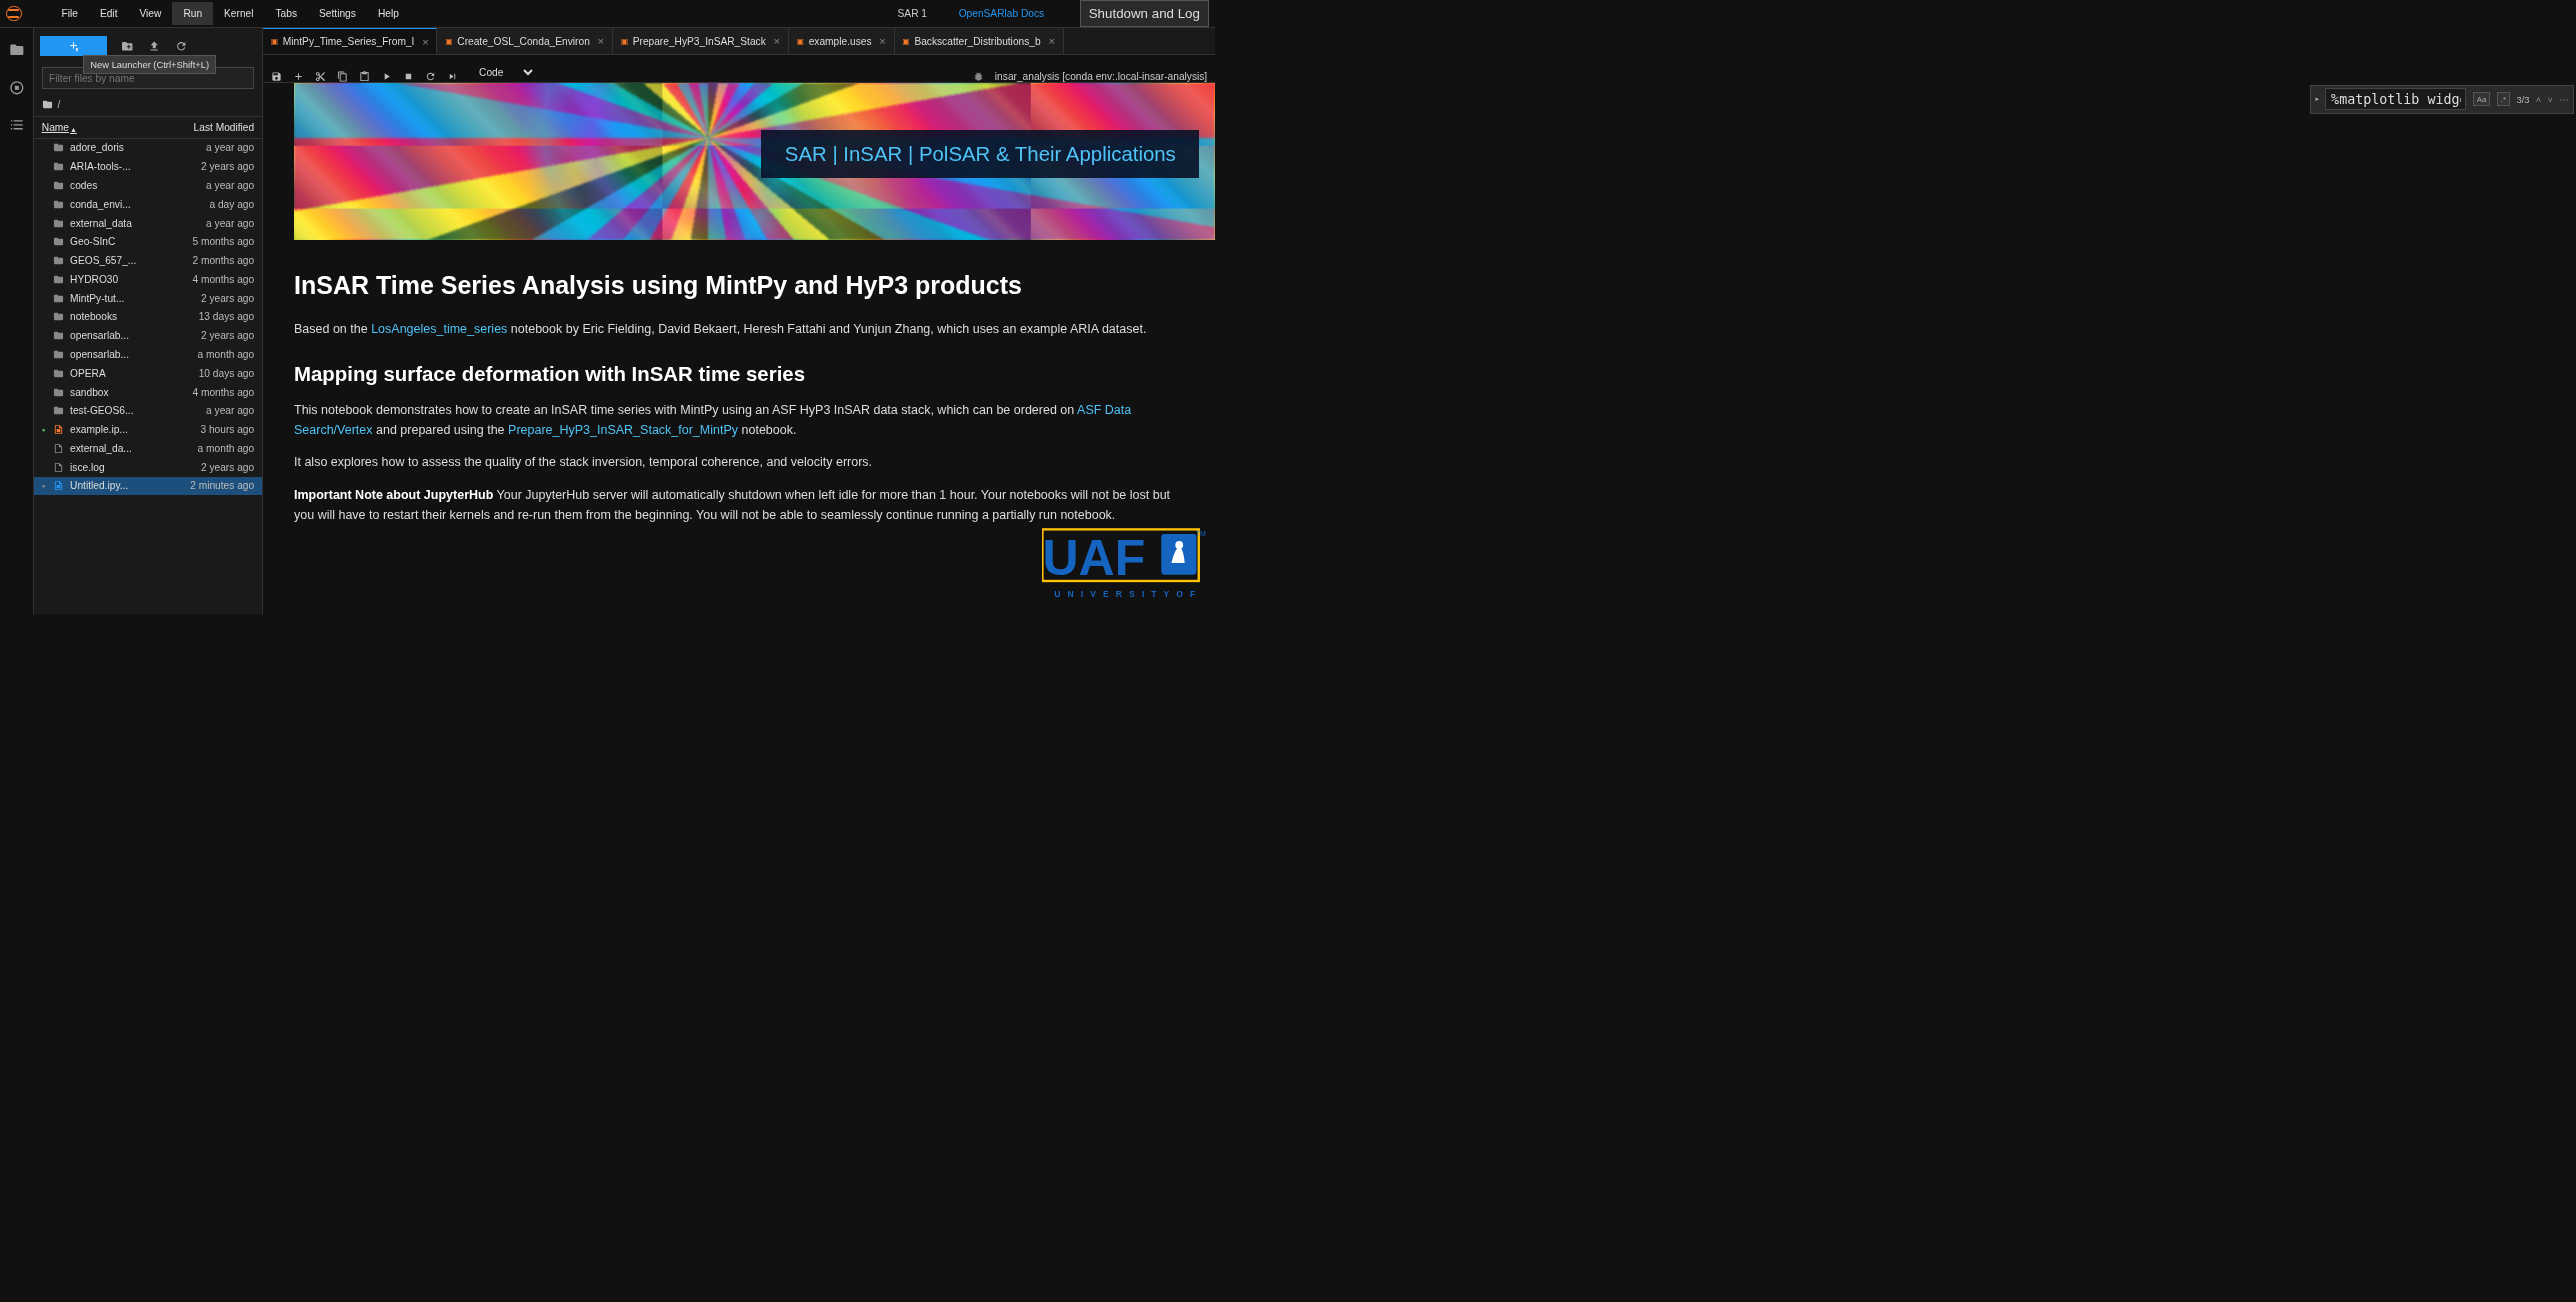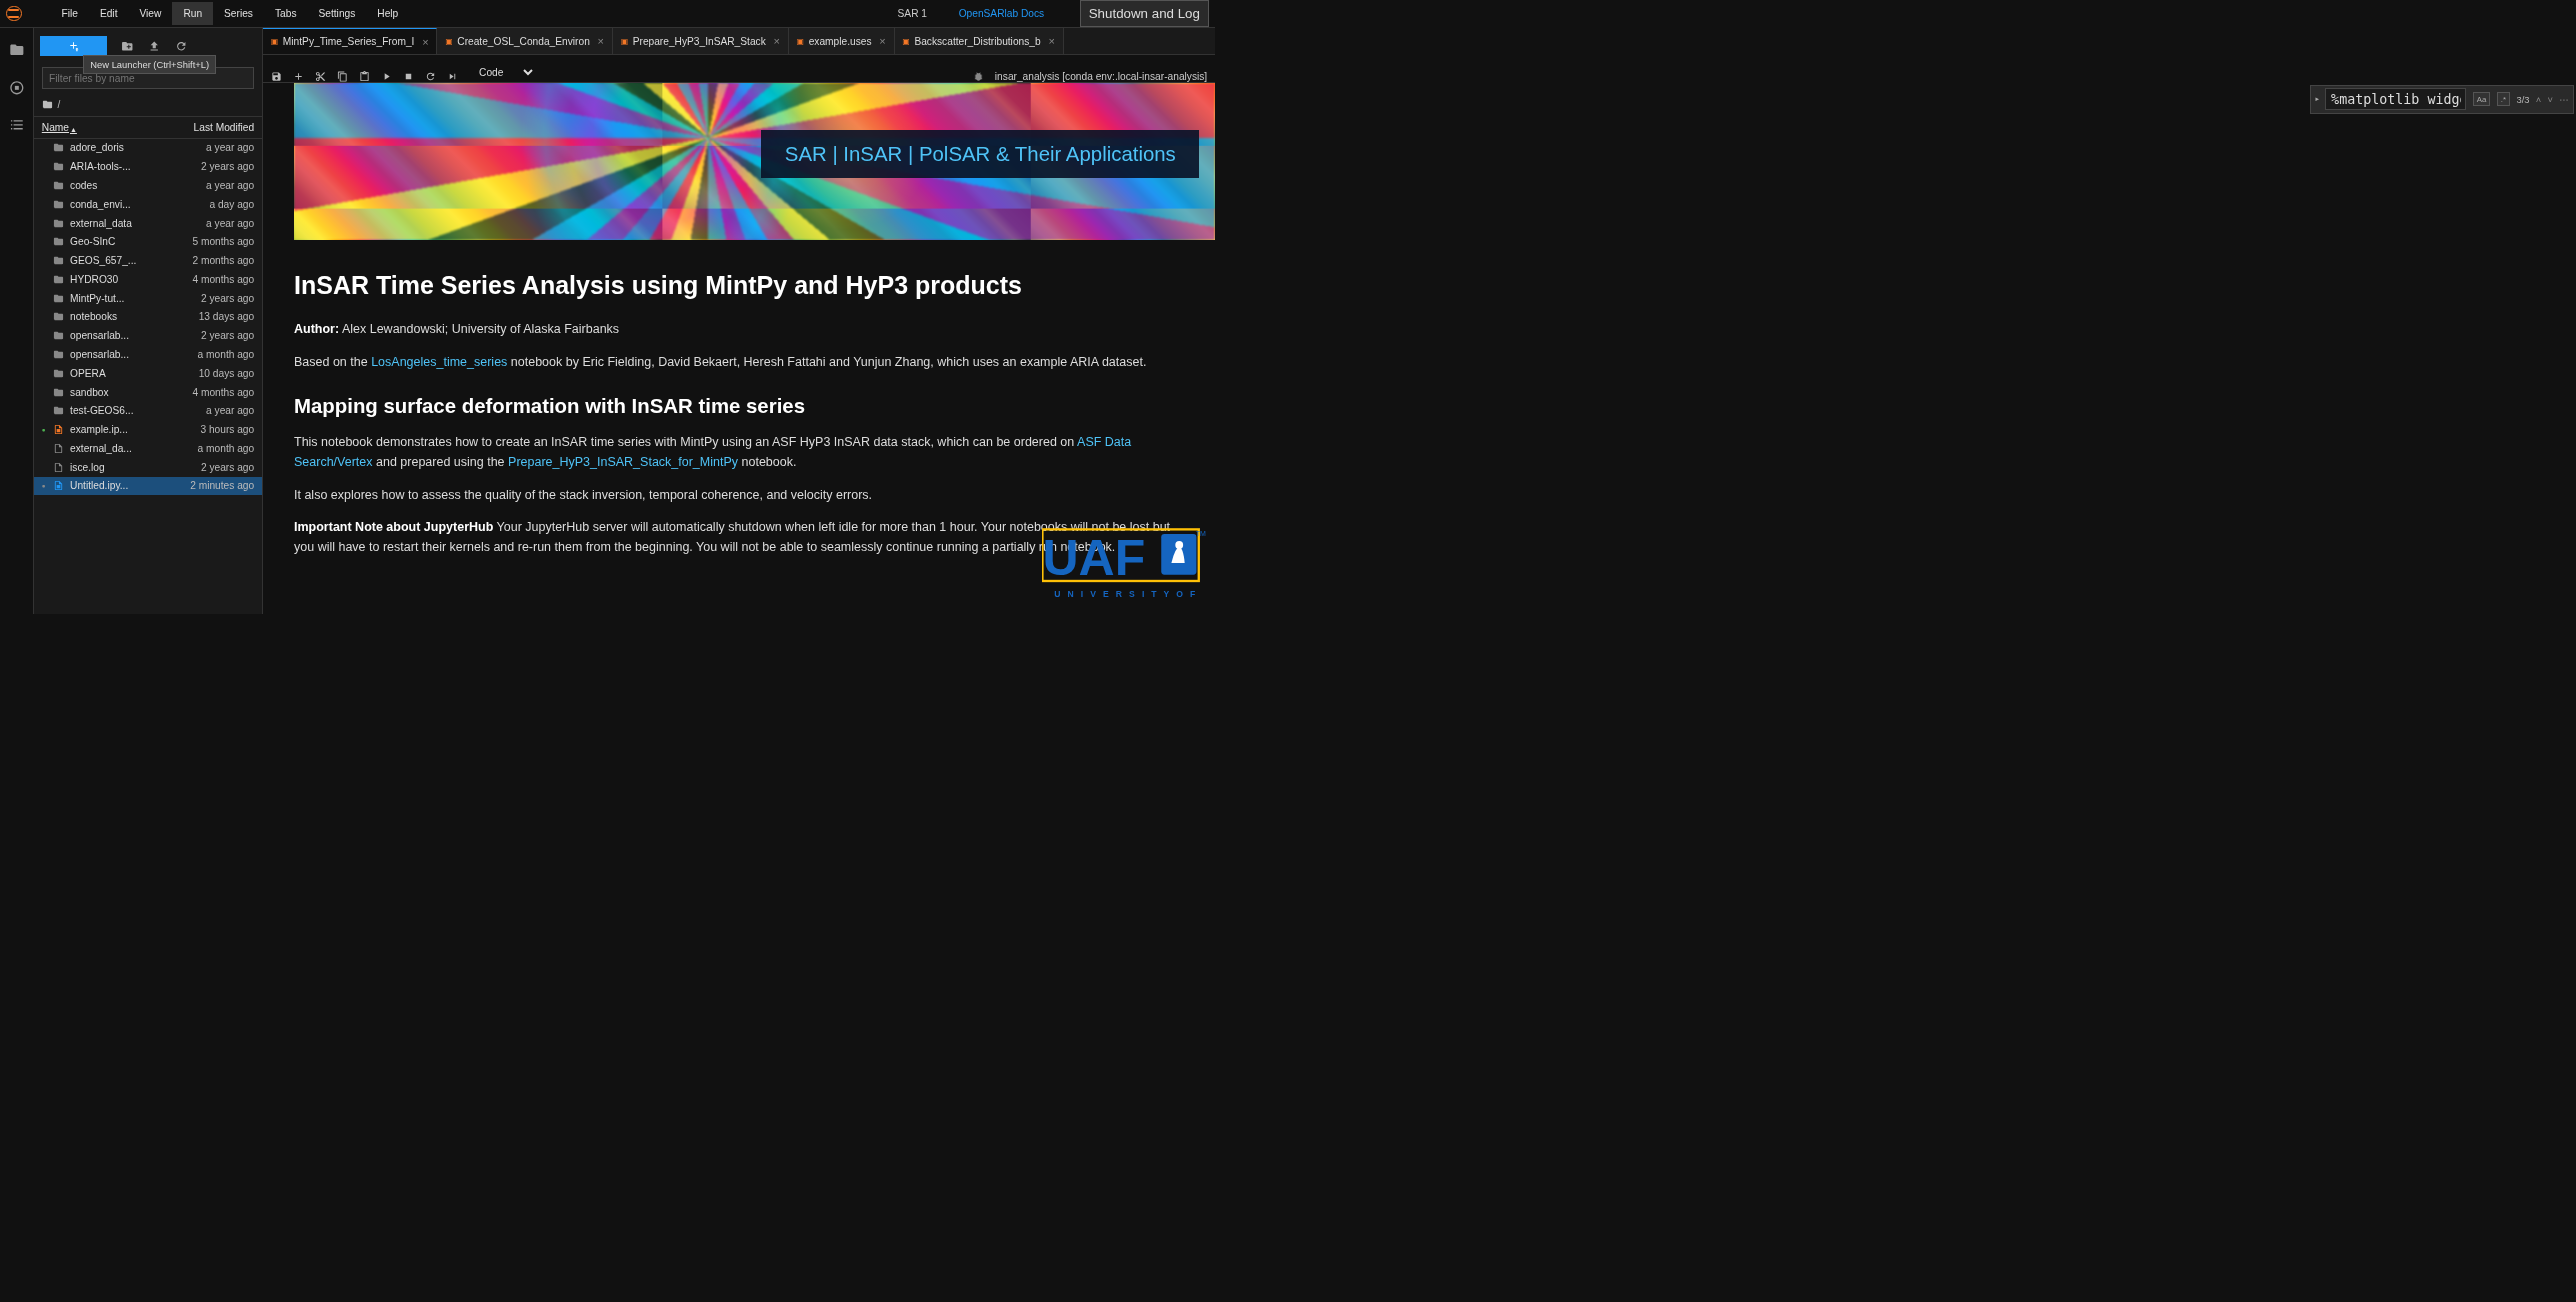--- a/index.html
+++ b/index.html
@@ -363,21 +363,21 @@
 </head>
 <body>
 
 <div class="top-menu">
   <div class="jupyter-logo"></div>
   <div id="menu-items" style="display: flex;">
       <div class="menu-item">File</div>
       <div class="menu-item">Edit</div>
       <div class="menu-item">View</div>
       <div class="menu-item active">Run</div>
-      <div class="menu-item">Series</div>
+      <div class="menu-item">Kernel</div>
       <div class="menu-item">Tabs</div>
       <div class="menu-item">Settings</div>
       <div class="menu-item">Help</div>
     </div>
   <div class="menu-spacer"></div>
   <div class="sar-label">SAR 1</div>
   <div class="docs-link">OpenSARlab Docs</div>
   <button class="shutdown-btn">Shutdown and Log</button>
 </div>
 
@@ -726,23 +726,20 @@
     <div class="notebook-content">
       <div class="banner">
         <div class="banner-text-box">
           <div class="banner-text">SAR | InSAR | PolSAR &amp; Their Applications</div>
         </div>
       </div>
 
       <div class="nb-body">
         <h1 class="nb-h1">InSAR Time Series Analysis using MintPy and HyP3 products</h1>
         <p class="nb-p">
-          <span class="nb-bold">Author:</span><span> Alex Lewandowski; University of Alaska Fairbanks</span>
-        </p>
-        <p class="nb-p">
           <span>Based on the </span><a class="nb-link">LosAngeles_time_series</a><span> notebook by Eric Fielding, David Bekaert, Heresh Fattahi and Yunjun Zhang, which uses an example ARIA dataset.</span>
         </p>
         <h2 class="nb-h2">Mapping surface deformation with InSAR time series</h2>
         <p class="nb-p">
           <span>This notebook demonstrates how to create an InSAR time series with MintPy using an ASF HyP3 InSAR data stack, which can be ordered on </span><a class="nb-link">ASF Data Search/Vertex</a><span> and prepared using the </span><a class="nb-link">Prepare_HyP3_InSAR_Stack_for_MintPy</a><span> notebook.</span>
         </p>
         <p class="nb-p">It also explores how to assess the quality of the stack inversion, temporal coherence, and velocity errors.</p>
         <p class="nb-p">
           <span class="nb-bold">Important Note about JupyterHub</span><span> Your JupyterHub server will automatically shutdown when left idle for more than 1 hour. Your notebooks will not be lost but you will have to restart their kernels and re-run them from the beginning. You will not be able to seamlessly continue running a partially run notebook.</span>
         </p>

